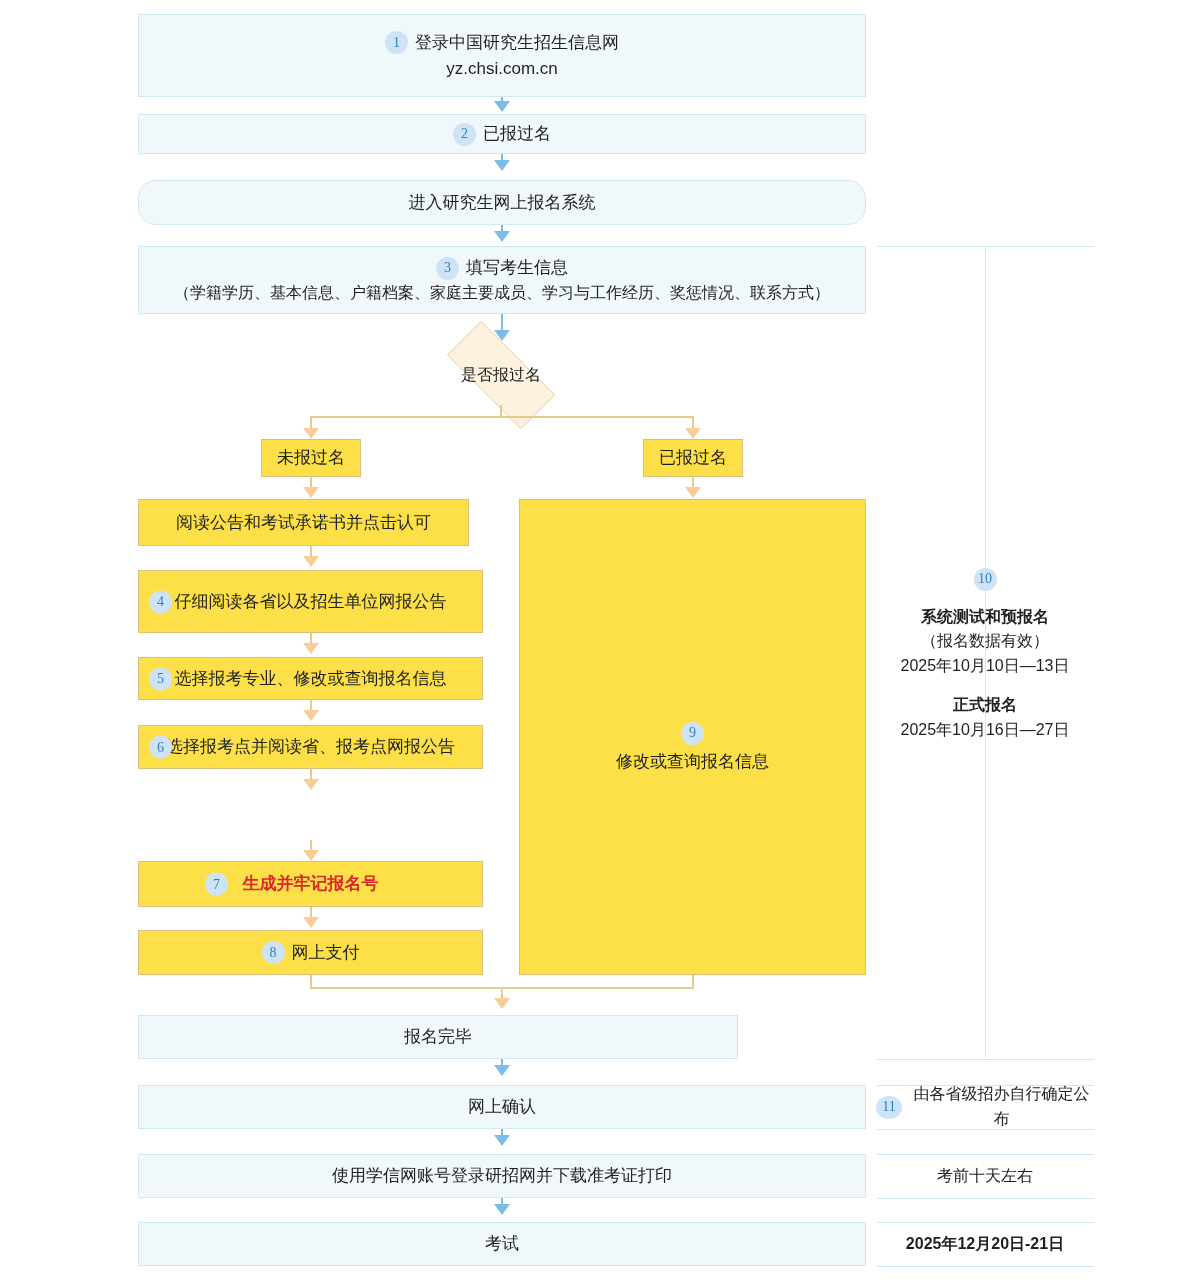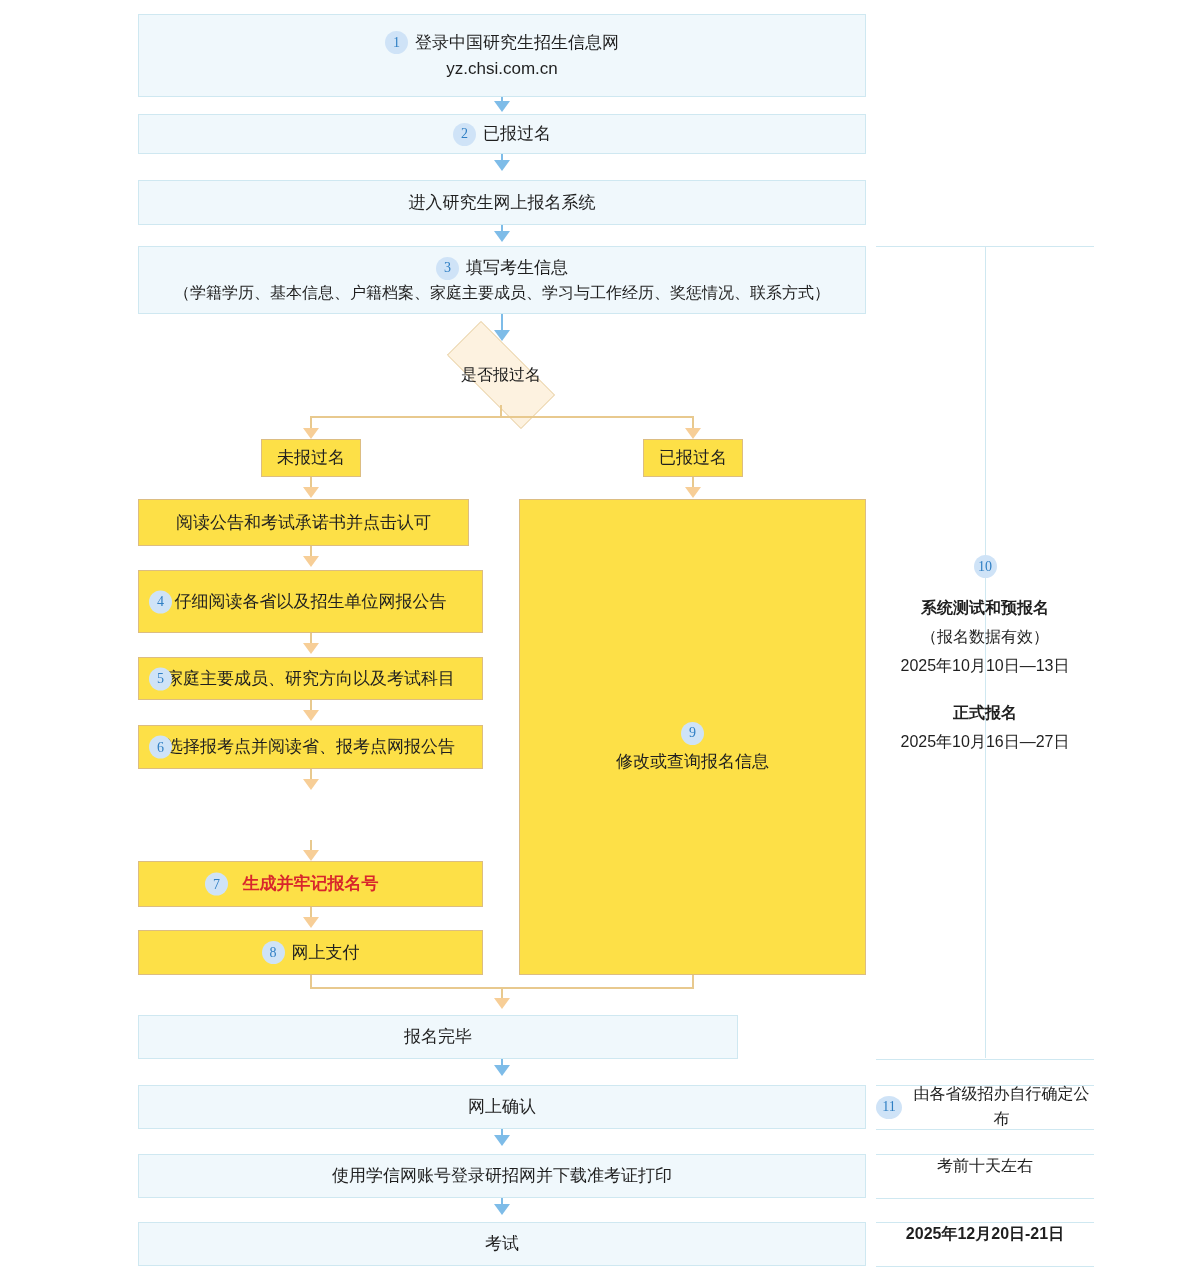--- a/index.html
+++ b/index.html
@@ -143,21 +143,21 @@
   .tl-vline {
     position: absolute;
     width: 1px;
     background: #cfe8f1;
   }
   .tl-cell {
     position: absolute;
     display: flex;
     flex-direction: column;
     align-items: center;
-    justify-content: space-between;
+    justify-content: center;
     text-align: center;
     font-size: 16px;
     line-height: 1.55;
     color: #1f1f1f;
   }
   .tl-cell .strong { font-weight: bold; }
   .gap { height: 14px; }
 </style>
 </head>
 <body>
@@ -178,21 +178,21 @@
   <div class="node blue" style="left:138px; top:114px; width:728px; height:40px;">
     <div class="rowline">
       <span class="badge">2</span>
       <span class="line">已报过名</span>
     </div>
   </div>
 
   <div class="seg v-blue" style="left:501px; top:154px; height:14px;"></div>
   <div class="arrow blue" style="left:494px; top:160px;"></div>
 
-  <div class="node blue" style="left:138px; top:180px; width:728px; height:45px;">
+  <div class="node blue" style="left:138px; top:180px; width:728px; height:45px;border-radius:18px;">
     <div class="line">进入研究生网上报名系统</div>
   </div>
 
   <div class="seg v-blue" style="left:501px; top:225px; height:14px;"></div>
   <div class="arrow blue" style="left:494px; top:231px;"></div>
 
   <div class="node blue" style="left:138px; top:246px; width:728px; height:68px;">
     <div class="rowline">
       <span class="badge">3</span>
       <span class="line">填写考生信息</span>
@@ -242,21 +242,21 @@
       <span class="line">仔细阅读各省以及招生单位网报公告</span>
     </div>
   </div>
 
   <div class="seg v-orange" style="left:310px; top:633px; height:14px;"></div>
   <div class="arrow orange" style="left:303px; top:643px;"></div>
 
   <div class="node orange leftbadge" style="left:138px; top:657px; width:345px; height:43px;">
     <div class="inner">
       <span class="badge badge-abs">5</span>
-      <span class="line">家庭主要成员、研究方向以及考试科目</span>
+      <span class="line">选择报考专业、修改或查询报名信息</span>
     </div>
   </div>
 
   <div class="seg v-orange" style="left:310px; top:700px; height:14px;"></div>
   <div class="arrow orange" style="left:303px; top:710px;"></div>
 
   <div class="node orange leftbadge" style="left:138px; top:725px; width:345px; height:44px;">
     <div class="inner">
       <span class="badge badge-abs">6</span>
       <span class="line">选择报考点并阅读省、报考点网报公告</span>

